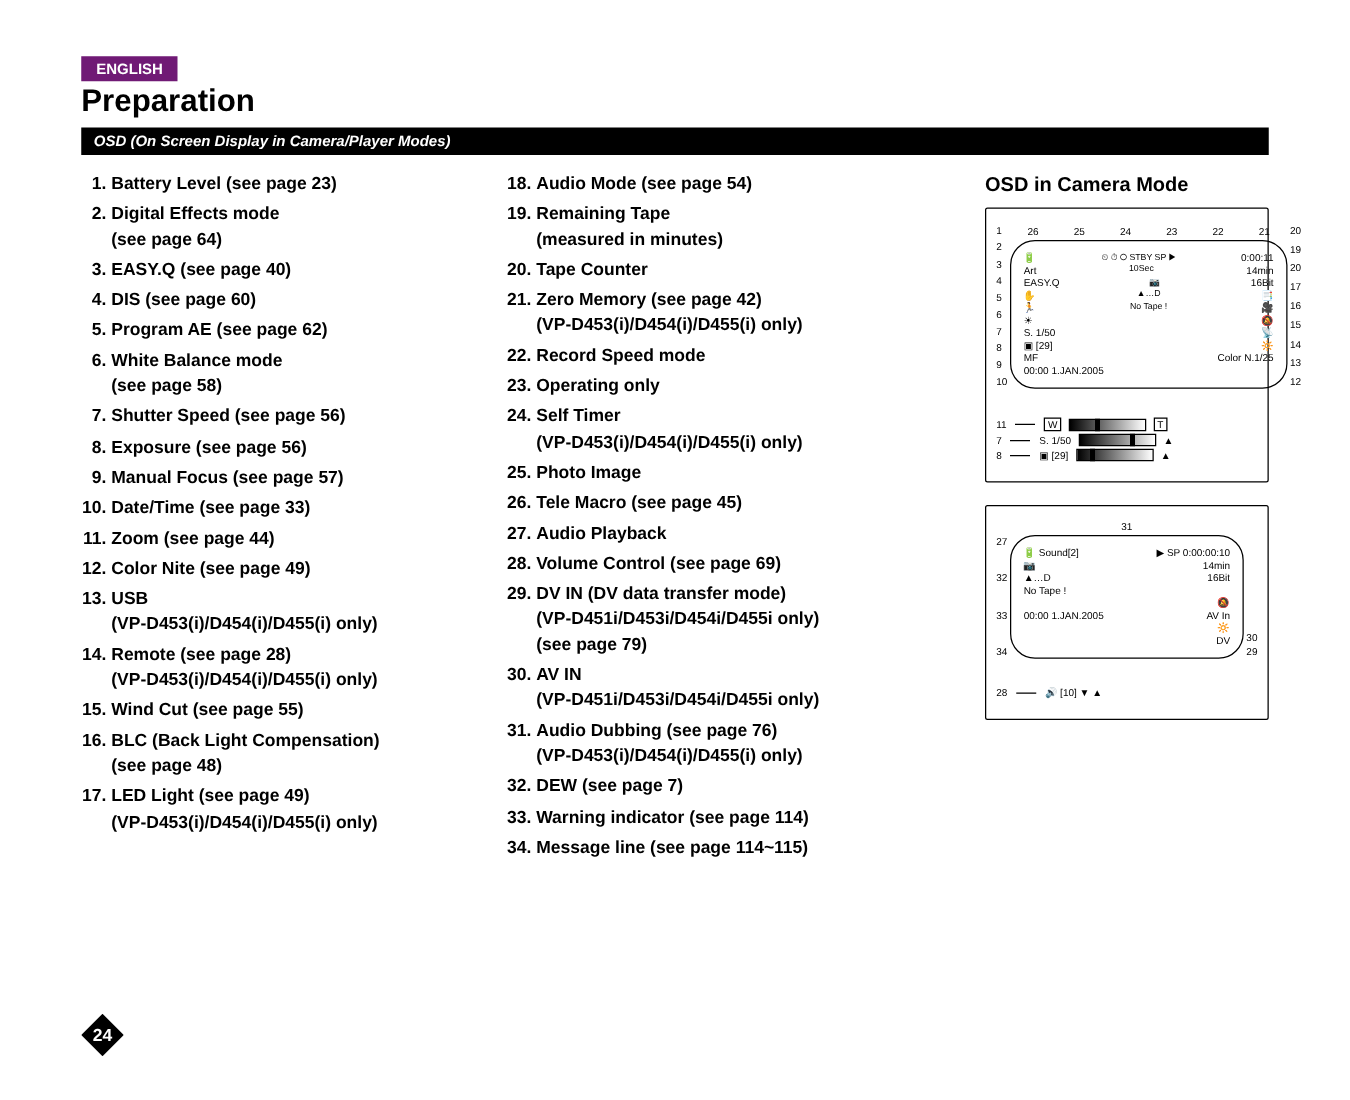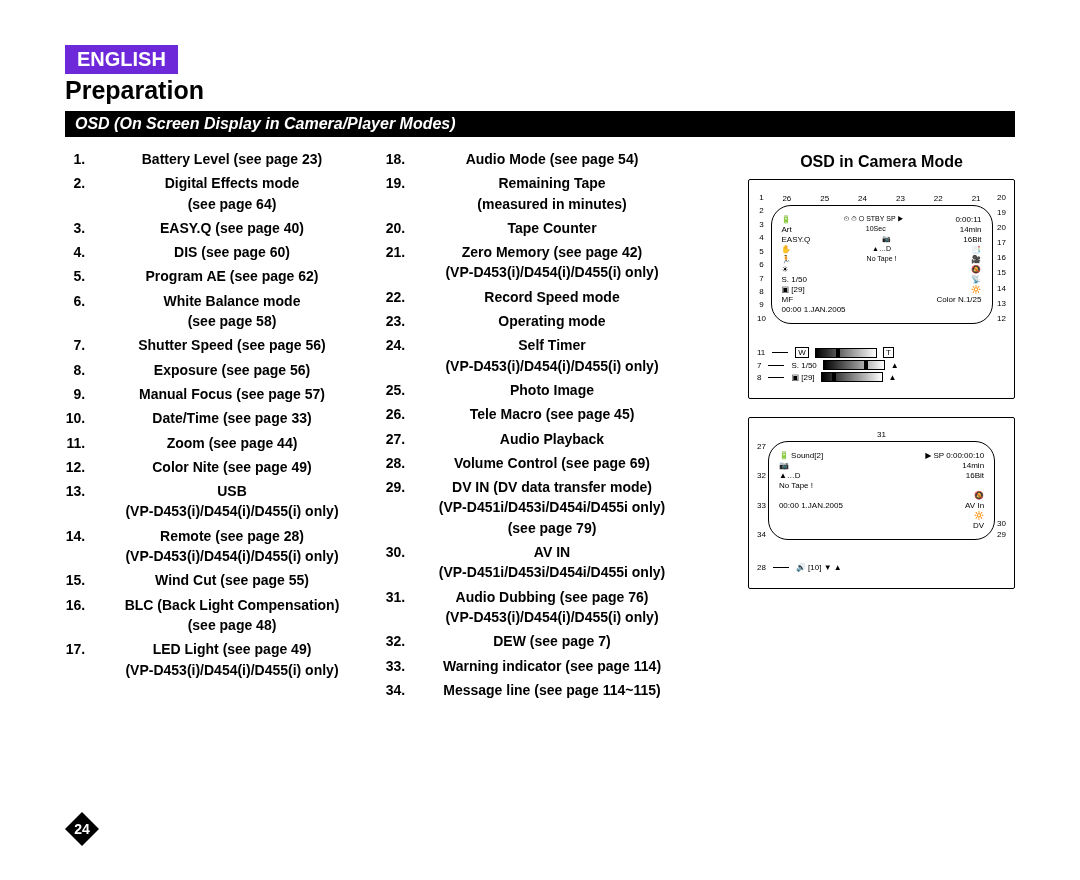--- a/index.html
+++ b/index.html
@@ -8,44 +8,43 @@
     font-family: Arial, Helvetica, sans-serif;
     background: #fff;
     width: 1080px;
     height: 880px;
     box-sizing: border-box;
     padding: 45px 65px 20px 65px;
     position: relative;
   }
   .lang-badge {
     display: inline-block;
-    background: #6d28d9;
+    background: #701a75;
     color: #fff;
     padding: 3px 12px;
-    font-size: 20px;
+    font-size: 12px;
     font-weight: bold;
   }
   .title {
     font-size: 25px;
     font-weight: bold;
     margin: 2px 0 6px 0;
   }
   .subbar {
     background: #000;
     color: #fff;
     font-style: italic;
     font-weight: bold;
     padding: 4px 10px;
-    font-size: 16px;
+    font-size: 12px;
     margin-bottom: 12px;
   }
   .cols {
     display: flex;
-    gap: 10px;
-    text-align: center;
+    gap: 30px;
   }
   .col-left, .col-mid {
     flex: 0 0 310px;
   }
   .col-right {
     flex: 1;
     min-width: 0;
     padding-left: 43px;
   }
   ol.osd-list {
@@ -135,21 +134,21 @@
         <li>LED Light (see page 49)<span class="sub">(VP-D453(i)/D454(i)/D455(i) only)</span></li>
       </ol>
   </div>
   <div class="col-mid">
     <ol class="osd-list" id="list-mid" start="18">
         <li>Audio Mode (see page 54)</li>
         <li>Remaining Tape<span class="sub">(measured in minutes)</span></li>
         <li>Tape Counter</li>
         <li>Zero Memory (see page 42)<span class="sub">(VP-D453(i)/D454(i)/D455(i) only)</span></li>
         <li>Record Speed mode</li>
-        <li>Operating mode</li>
+        <li>Operating only</li>
         <li>Self Timer<span class="sub">(VP-D453(i)/D454(i)/D455(i) only)</span></li>
         <li>Photo Image</li>
         <li>Tele Macro (see page 45)</li>
         <li>Audio Playback</li>
         <li>Volume Control (see page 69)</li>
         <li>DV IN (DV data transfer mode)<span class="sub">(VP-D451i/D453i/D454i/D455i only)</span><span class="sub">(see page 79)</span></li>
         <li>AV IN<span class="sub">(VP-D451i/D453i/D454i/D455i only)</span></li>
         <li>Audio Dubbing (see page 76)<span class="sub">(VP-D453(i)/D454(i)/D455(i) only)</span></li>
         <li>DEW (see page 7)</li>
         <li>Warning indicator (see page 114)</li>

